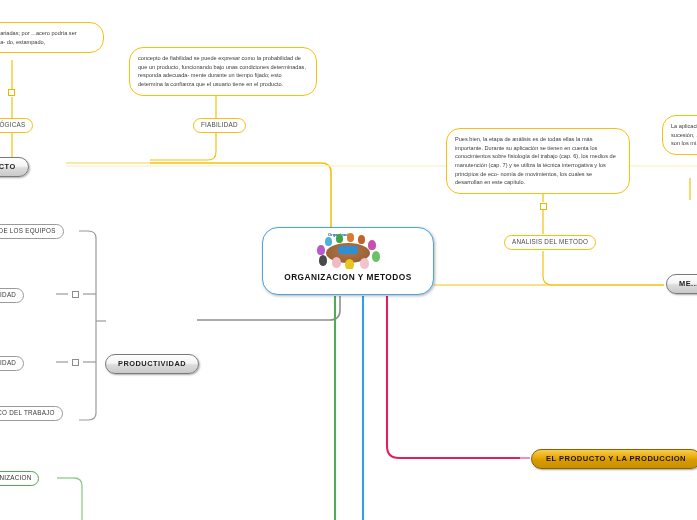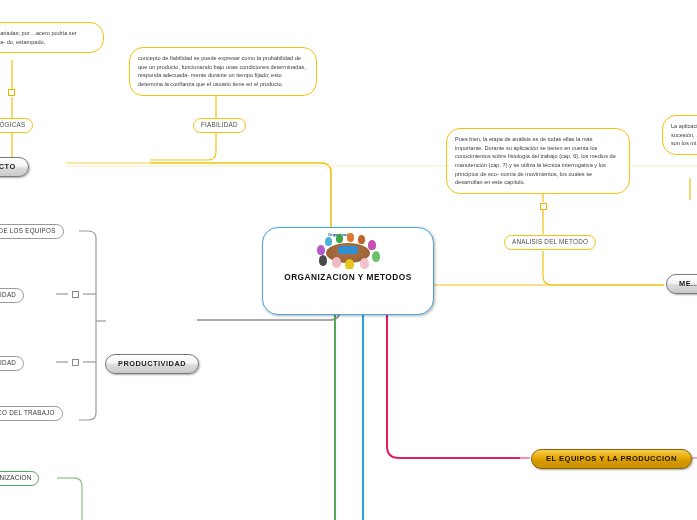--- a/index.html
+++ b/index.html
@@ -88,21 +88,21 @@
     font-size:7.6px;
     letter-spacing:.45px;
     padding:5px 14px;
     box-shadow:1px 1px 2px rgba(0,0,0,.35);
     border-radius:999px;
   }
 
   
   #central-node{
     position:absolute;
-    left:262px;top:227px;width:172px;height:88px;
+    left:262px;top:227px;width:172px;height:68px;
     box-sizing:border-box;
     border:1.6px solid #49a6dd;
     border-radius:16px;
     background:#ffffff;
     box-shadow:1px 1px 3px rgba(0,0,0,.30);
     display:flex;flex-direction:column;align-items:center;justify-content:flex-start;
     padding-top:3px;
     overflow:hidden;
   }
   #central-title{
@@ -237,21 +237,21 @@
 
   <div class="node pill-gray-thin" style="left:-44px;top:406px;">
     <span class="lbl">...DO BASICO DEL TRABAJO</span>
   </div>
 
   <div class="node pill-green" style="left:-44px;top:471px;">
     <span class="lbl">...LA ORGANIZACION</span>
   </div>
 
   <div class="node pill-gold" style="left:531px;top:449px;">
-    <span class="lbl">EL EQUIPOS Y LA PRODUCCION</span>
+    <span class="lbl">EL PRODUCTO Y LA PRODUCCION</span>
   </div>
 
   <div id="central-node">
     <div id="central-image">
       <span class="cap">Organizacion</span>
       <span class="tbl"></span>
       <span class="scr"></span>
       <span class="ppl" style="left:5px;top:14px;width:8px;height:10px;background:#b659c9;"></span>
       <span class="ppl" style="left:13px;top:6px;width:7px;height:9px;background:#4bb3d9;"></span>
       <span class="ppl" style="left:24px;top:3px;width:7px;height:9px;background:#3fa34d;"></span>

